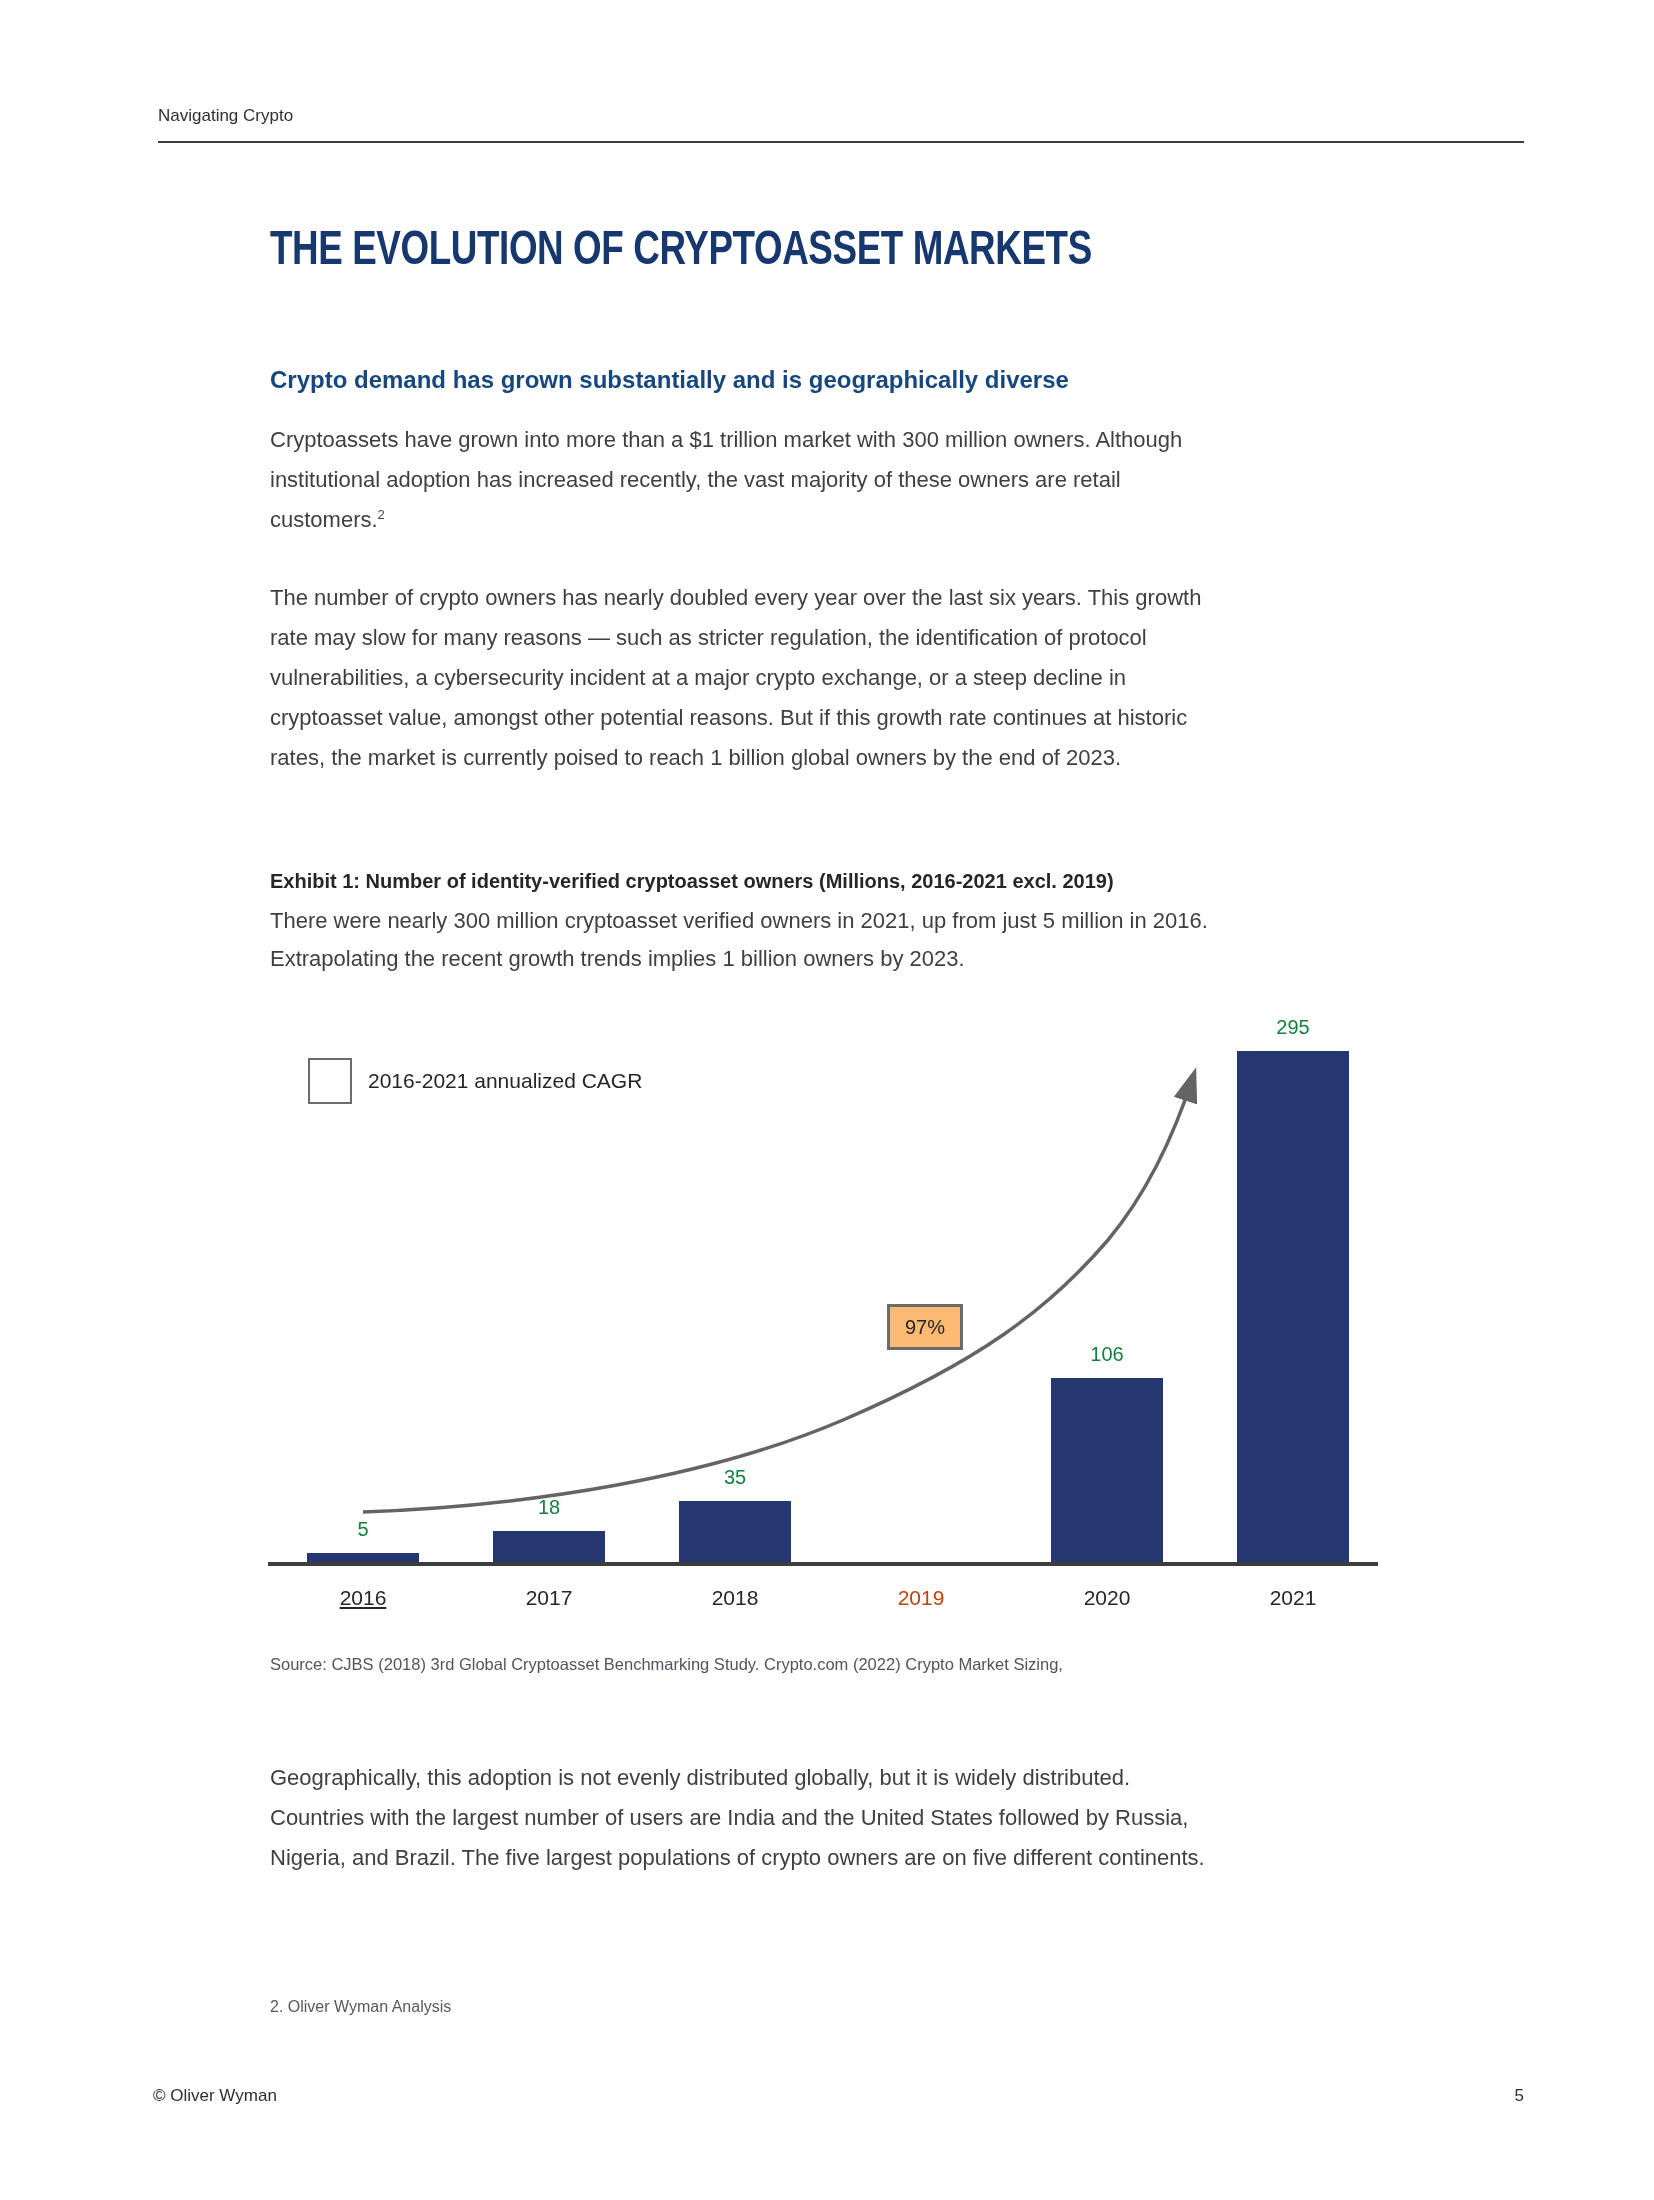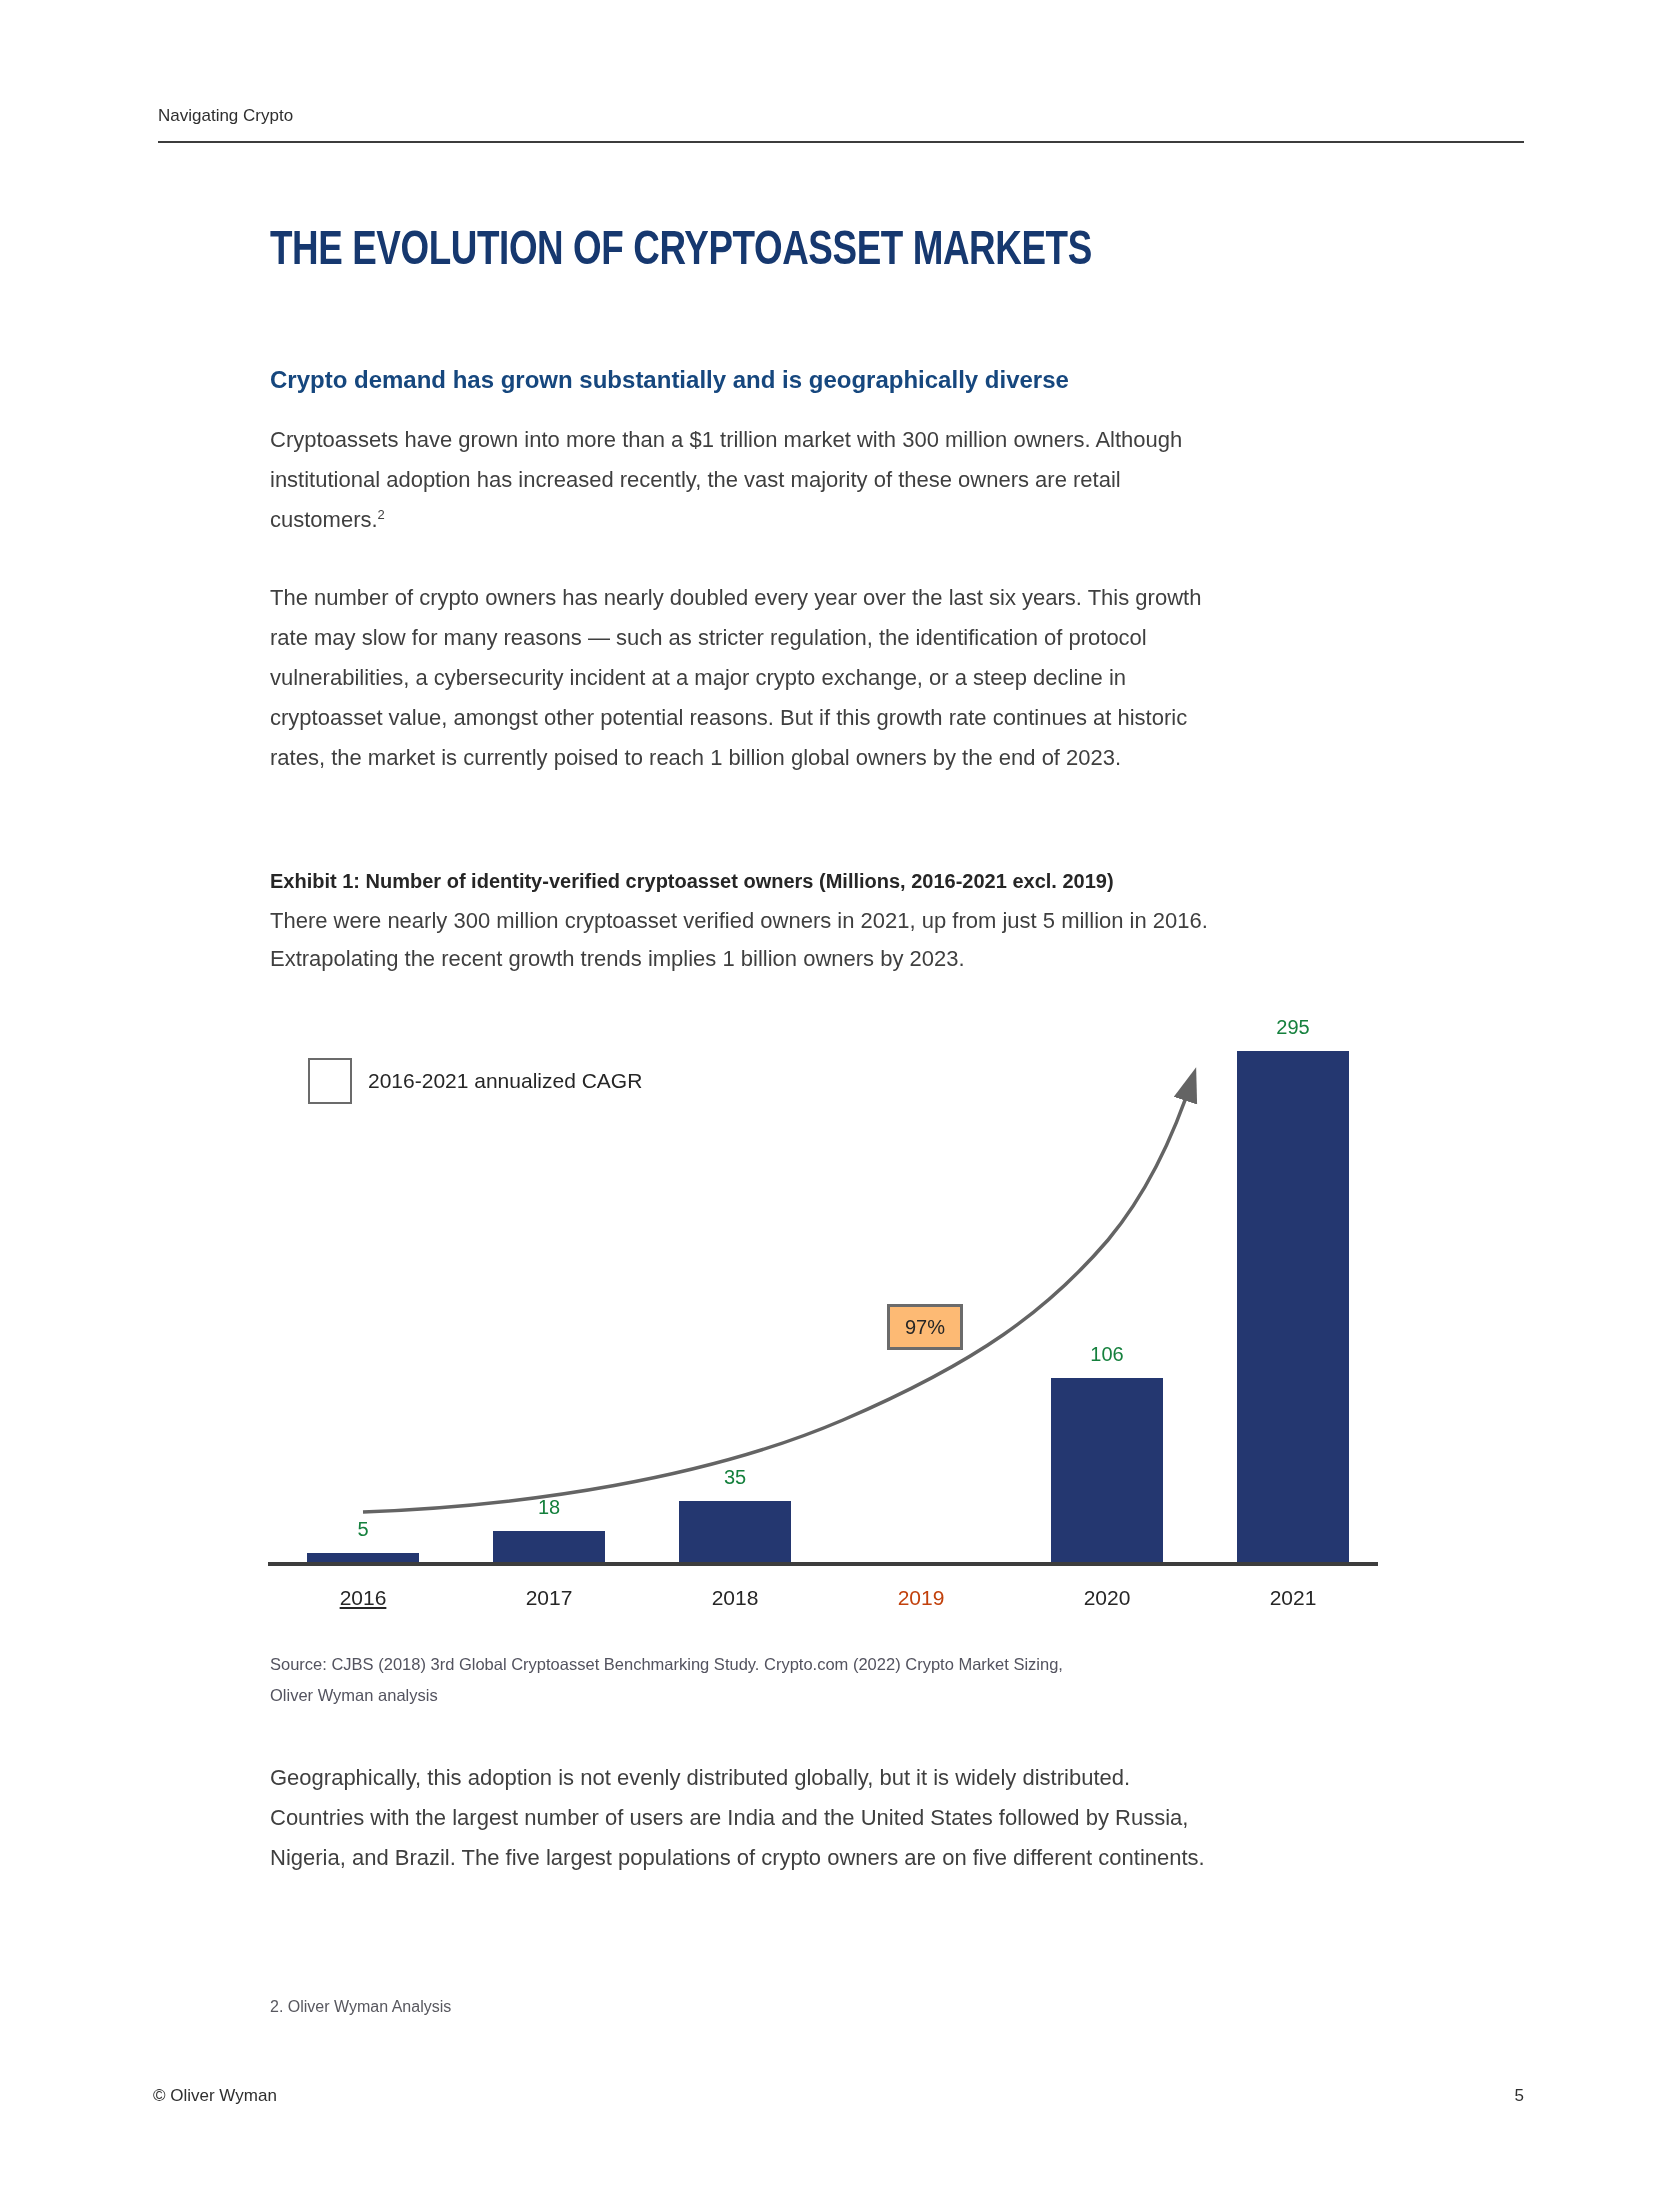--- a/index.html
+++ b/index.html
@@ -107,21 +107,20 @@
       <div class="tick-label tick-muted" style="left: 593px;">2019</div>
       <div class="bar" style="left: 783px; width: 112px; height: 184px; background: rgb(36, 55, 112);"></div>
       <div class="val-label" style="left: 779px; bottom: 200px;">106</div>
       <div class="tick-label" style="left: 779px;">2020</div>
       <div class="bar" style="left: 969px; width: 112px; height: 511px; background: rgb(36, 55, 112);"></div>
       <div class="val-label" style="left: 965px; bottom: 527px;">295</div>
       <div class="tick-label" style="left: 965px;">2021</div>
     </div>
 
   <div class="abs source source1">Source: CJBS (2018) 3rd Global Cryptoasset Benchmarking Study. Crypto.com (2022) Crypto Market Sizing,</div>
-  <div class="abs source source2">Oliver Wyman analysis</div>
 
   <p class="abs body-par geo-par">Geographically, this adoption is not evenly distributed globally, but it is widely distributed. Countries with the largest number of users are India and the United States followed by Russia, Nigeria, and Brazil. The five largest populations of crypto owners are on five different continents.</p>
 
   <div class="abs footnote">2. Oliver Wyman Analysis</div>
 
   <div class="abs foot foot-left">© Oliver Wyman</div>
   <div class="abs foot foot-right">5</div>
 </div>
 
 </body></html>

